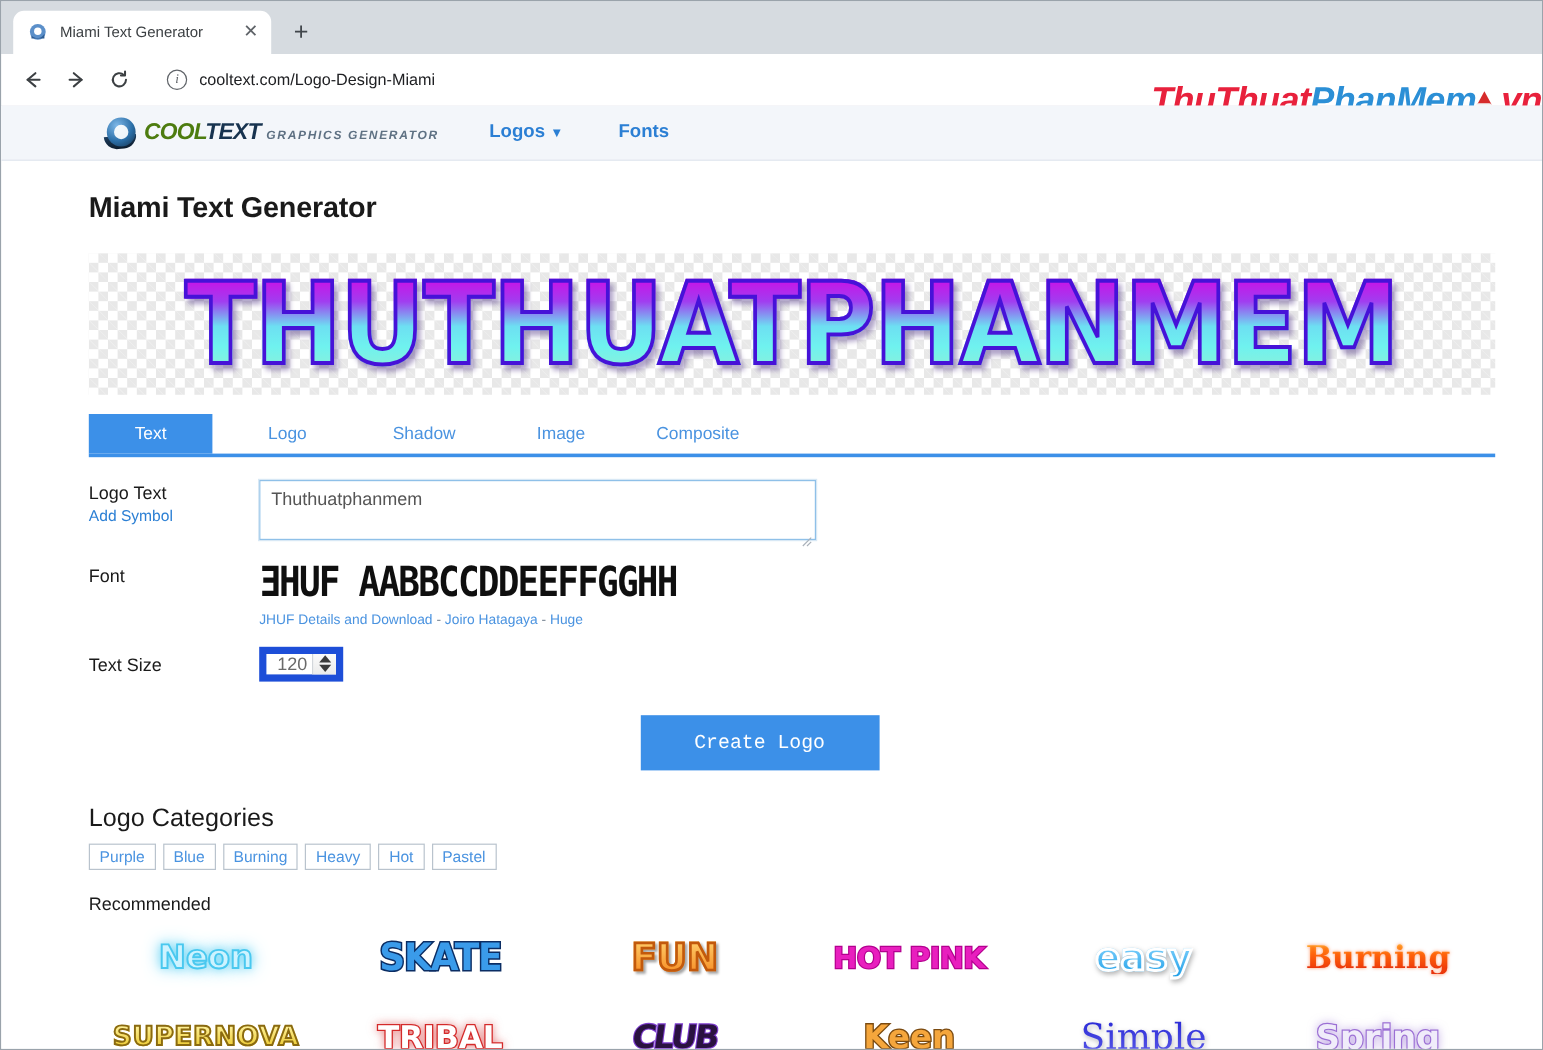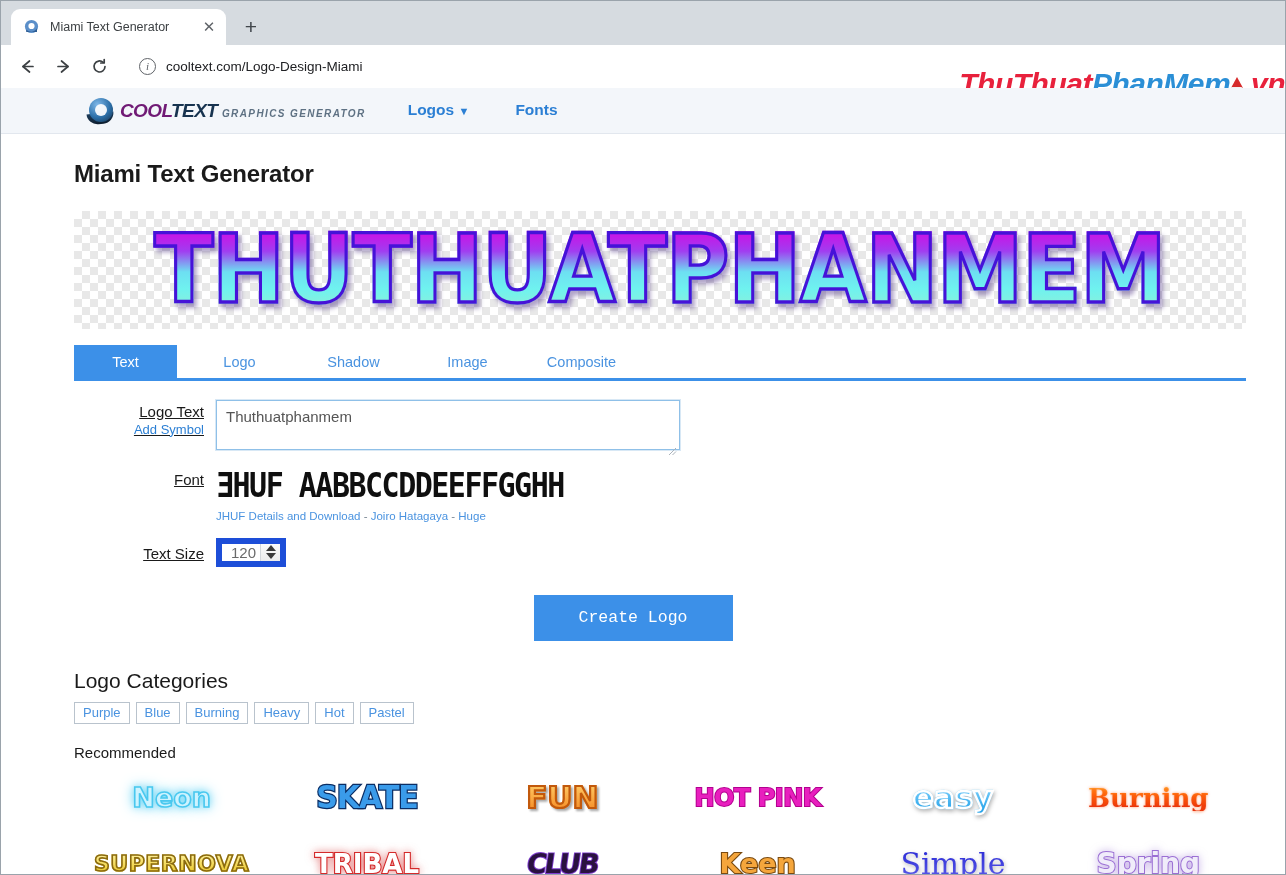--- a/index.html
+++ b/index.html
@@ -141,21 +141,21 @@
     width: 27px; height: 11px;
     border-radius: 0 0 14px 14px;
     background: linear-gradient(180deg, #1d3d5c, #0d1d2e);
     transform: rotate(-6deg);
   }
   .brand-words { line-height: 1; }
   .brand-line1 {
     font-size: 19px; font-weight: bold; font-style: italic;
     letter-spacing: -0.6px;
   }
-  .bw-cool { color: #701a75; }
+  .bw-cool { color: #4d7c0f; }
   .bw-text { color: #17334f; }
   .brand-line2 {
     font-size: 10px; font-weight: bold; color: #5e7183;
     letter-spacing: 1.4px; margin-top: 2px; font-style: italic;
   }
   .nav-links { display: flex; align-items: center; margin-left: 42px; }
   .nav-link {
     font-size: 15.5px; color: #2b7fd4; font-weight: bold;
     margin-right: 46px; cursor: pointer; white-space: nowrap;
   }
@@ -232,22 +232,22 @@
   .tab-item.active {
     background: #3c90e8; color: #ffffff;
   }
   .tab-item.sp { margin-left: 11px; }
 
   .form-area { width: 1172px; }
 
   .frow { display: flex; align-items: flex-start; margin-top: 19px; }
   .flabel {
     width: 142px; flex: 0 0 142px;
-    text-align: right; padding-right: 12px;
-    font-size: 15px; color: #1a1a1a; padding-top: 3px; text-decoration: underline;
+    text-align: left; padding-right: 12px;
+    font-size: 15px; color: #1a1a1a; padding-top: 3px;
   }
   .flabel .sub {
     display: block; font-size: 13px; color: #2b7fd4;
     margin-top: 2px; cursor: pointer;
   }
   .logo-text-area {
     width: 464px; height: 50px;
     border: 1px solid #8fc0e8; outline: 1px solid #d8e8f5;
     padding: 7px 9px;
     font-size: 15px; color: #555;

